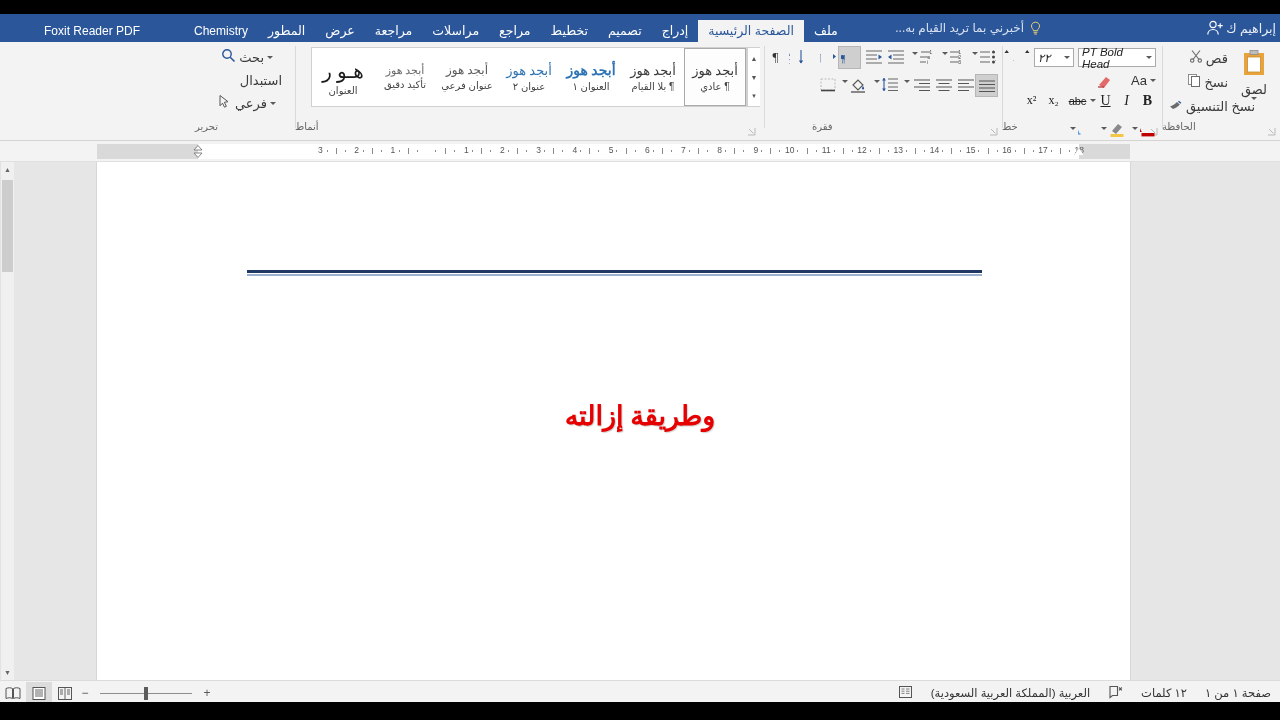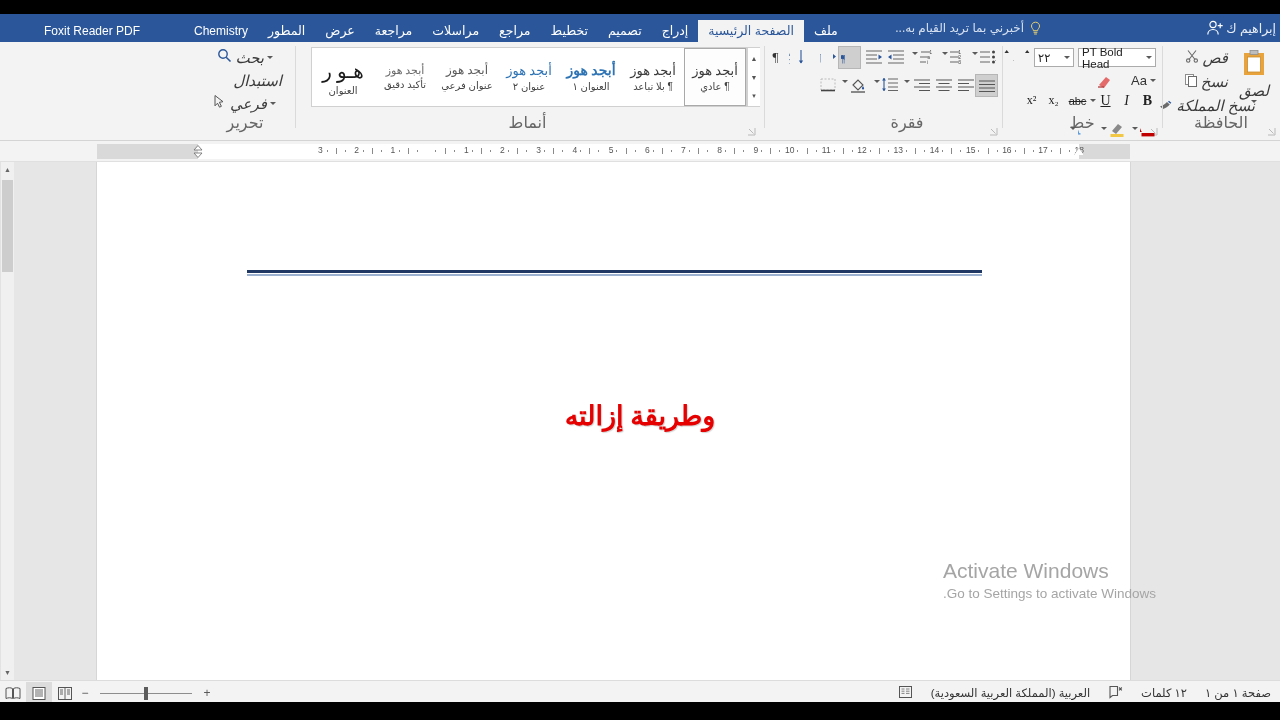--- a/index.html
+++ b/index.html
@@ -38,40 +38,40 @@
   .tab.latin{font-size:12px;padding-left:44px;}
   
   .ribbon{
     position:relative;height:98px;background:#f3f3f3;border-bottom:1px solid #d4d4d4;
     direction:rtl;
   }
   .group{
     position:absolute;top:0;height:92px;
   }
   .group-label{
-    position:absolute;bottom:2px;left:0;right:0;text-align:center;
-    font-size:16px;color:#666;
+    position:absolute;bottom:2px;left:0;right:0;text-align:left;
+    font-size:10px;color:#666;
   }
   .group-sep{
     position:absolute;top:4px;width:1px;height:82px;background:#dadada;
   }
   .dlg-launcher{
     position:absolute;bottom:3px;width:9px;height:9px;opacity:.55;
   }
-  .lbl{font-size:15px;color:#3b3b3b;white-space:nowrap;font-style:italic;}
+  .lbl{font-size:13px;color:#3b3b3b;white-space:nowrap;}
   .btn{display:flex;align-items:center;gap:3px;cursor:default;}
   .caret{width:0;height:0;border-left:3px solid transparent;border-right:3px solid transparent;
          border-top:3.5px solid #5a5a5a;display:inline-block;}
   .bigbtn{display:flex;flex-direction:column;align-items:center;cursor:default;}
   .sqbtn{width:21px;height:21px;display:flex;align-items:center;justify-content:center;cursor:default;}
   .sqbtn.on{background:#cfcfcf;border:1px solid #b6b6b6;}
   
   .combo{
     height:19px;border:1px solid #ababab;background:#fff;display:flex;align-items:center;
-    justify-content:space-between;padding:0 3px;font-size:11.5px;color:#222;box-sizing:border-box;
+    justify-content:space-between;padding:0 3px;font-size:11.5px;color:#222;box-sizing:border-box;font-style:italic;
   }
   
   .styles{
     position:absolute;top:5px;height:60px;background:#fff;border:1px solid #d0d0d0;
     display:flex;direction:rtl;box-sizing:border-box;
   }
   .style-item{
     width:62px;height:58px;display:flex;flex-direction:column;align-items:center;
     justify-content:center;gap:2px;cursor:default;box-sizing:border-box;
   }
@@ -218,21 +218,21 @@
       <div class="btn" style="position:absolute;right:52px;top:31px;">
         <span class="lbl">نسخ</span>
         <span>
           <svg width="14" height="14" viewBox="0 0 14 14">
               <rect x="1.5" y="1.5" width="8" height="10" fill="#fff" stroke="#8d8d8d" stroke-width="1"></rect>
               <rect x="4.5" y="3.5" width="8" height="10" fill="#fff" stroke="#6b6b6b" stroke-width="1"></rect>
             </svg>
         </span>
       </div>
       <div class="btn" style="position:absolute;right:25px;top:55px;">
-        <span class="lbl">نسخ المملكة</span>
+        <span class="lbl">نسخ التنسيق</span>
         <span>
           <svg width="15" height="14" viewBox="0 0 15 14">
               <path d="M2 9.5c2.5-1 5-2.5 7-4.5l2.8 2.4C10 9.5 7.6 11 5 12z" fill="#6b6b6b"></path>
               <path d="M10.5 4.2l2.4 2.1" stroke="#2b579a" stroke-width="1.4"></path>
             </svg>
         </span>
       </div>
       <div class="group-label">الحافظة</div>
       <div class="dlg-launcher" style="right:4px;">
         <svg width="9" height="9" viewBox="0 0 9 9">
@@ -453,21 +453,21 @@
     </div>
 
     <div class="group" style="right:520px;width:465px;">
       <div class="styles" id="styles-gallery" style="right:13px;">
           <div class="style-item sel">
             <div class="style-sample" style="color: rgb(58, 58, 58); font-size: 13px; font-family: &quot;Liberation Serif&quot;, &quot;DejaVu Serif&quot;, serif;">أبجد هوز</div>
             <div class="style-name">¶ عادي</div>
           </div>
           <div class="style-item">
             <div class="style-sample" style="color: rgb(58, 58, 58); font-size: 13px; font-family: &quot;Liberation Serif&quot;, &quot;DejaVu Serif&quot;, serif;">أبجد هوز</div>
-            <div class="style-name">¶ بلا تباعد</div>
+            <div class="style-name">¶ بلا القيام</div>
           </div>
           <div class="style-item">
             <div class="style-sample" style="color: rgb(46, 116, 181); font-size: 14px; font-family: &quot;Liberation Serif&quot;, &quot;DejaVu Serif&quot;, serif; font-weight: bold;">أبجد هوز</div>
             <div class="style-name">العنوان ١</div>
           </div>
           <div class="style-item">
             <div class="style-sample" style="color: rgb(46, 116, 181); font-size: 13px; font-family: &quot;Liberation Serif&quot;, &quot;DejaVu Serif&quot;, serif;">أبجد هوز</div>
             <div class="style-name">عنوان ٢</div>
           </div>
           <div class="style-item">
@@ -638,24 +638,20 @@
       <div class="doc-rule">
         <div class="l1"></div>
           <div class="l2"></div>
           <div class="l3"></div>
       </div>
       <div class="doc-body">
         <div>وطريقة إزالته</div>
       </div>
     </div>
 
-    <div class="watermark">
-      <div class="wm-title">Activate Windows</div>
-      <div class="wm-sub">Go to Settings to activate Windows.</div>
-    </div>
   </div>
 
   <div class="status">
     <span class="st-item">صفحة ١ من ١</span>
     <span class="st-item">١٢ كلمات</span>
     <span class="st-item">
       <svg width="15" height="14" viewBox="0 0 15 14">
           <path d="M2 1.5h7.5v9H4.5L2 12.5z" fill="none" stroke="#555" stroke-width="1.1"></path>
           <path d="M11 2.5l2.8 2.8M13.8 2.5L11 5.3" stroke="#555" stroke-width="1.1"></path>
         </svg>

